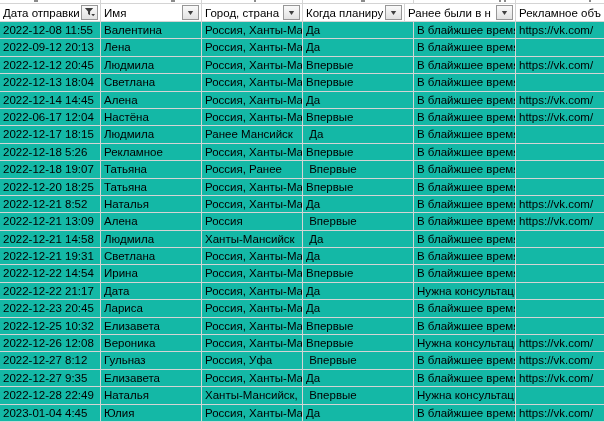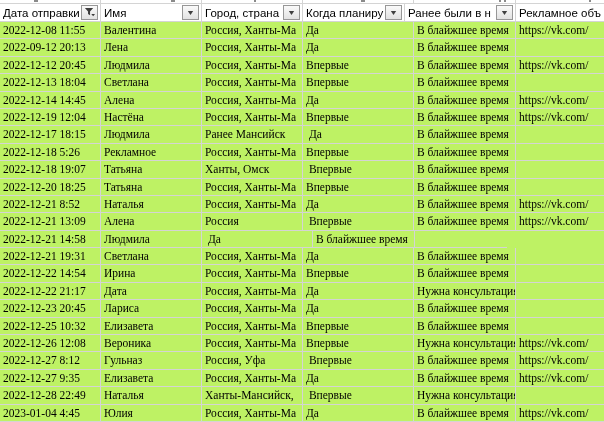--- a/index.html
+++ b/index.html
@@ -11,21 +11,21 @@
   .frag{position:absolute;top:0;height:2px;background:#8a8a8a;}
   
   .hrow{display:flex;height:18px;box-sizing:border-box;background:#fff;}
   .hcell{position:relative;box-sizing:border-box;flex:none;border-right:1px solid #d4d4d4;border-bottom:1px solid #d4d4d4;
          padding:2px 8px 0 3px;font-size:11.5px;line-height:14px;color:#000;white-space:pre;overflow:hidden;}
   .fbtn{position:absolute;top:1px;right:2px;width:17px;height:15px;box-sizing:border-box;
         border:1px solid #979797;background:linear-gradient(#fafafa,#e2e2e2);
         display:flex;align-items:center;justify-content:center;cursor:pointer;}
   .fbtn .tri{font-size:7px;color:#404040;line-height:7px;transform:scaleX(1.3);}
   
-  .brow{display:flex;height:17.4px;box-sizing:border-box;background:#bef264;font-family:Liberation Serif, serif;}
+  .brow{display:flex;height:17.4px;box-sizing:border-box;background:#14b8a6;}
   .bcell{box-sizing:border-box;flex:none;border-right:1px solid #d4d4d4;border-bottom:1px solid #d4d4d4;
          padding:2px 0 0 3px;font-size:11.5px;line-height:13px;color:#000;white-space:pre;overflow:hidden;}
   
   .c0{width:101px}.c1{width:101px}.c2{width:101px}.c3{width:111px}.c4{width:102px}.c5{width:92px;border-right:none;}
 </style>
 </head>
 <body>
 
 <div class="sheet">
   <div class="top-strip">
@@ -89,21 +89,21 @@
       </div>
       <div class="brow">
         <div class="bcell c0">2022-12-14 14:45</div>
         <div class="bcell c1">Алена</div>
         <div class="bcell c2">Россия, Ханты-Ма</div>
         <div class="bcell c3">Да</div>
         <div class="bcell c4">В блайжшее время</div>
         <div class="bcell c5">https://vk.com/</div>
       </div>
       <div class="brow">
-        <div class="bcell c0">2022-12-19 12:04</div>
+        <div class="bcell c0">2022-06-17 12:04</div>
         <div class="bcell c1">Настёна</div>
         <div class="bcell c2">Россия, Ханты-Ма</div>
         <div class="bcell c3">Впервые</div>
         <div class="bcell c4">В блайжшее время</div>
         <div class="bcell c5">https://vk.com/</div>
       </div>
       <div class="brow">
         <div class="bcell c0">2022-12-17 18:15</div>
         <div class="bcell c1">Людмила</div>
         <div class="bcell c2">Ранее Мансийск</div>
@@ -115,21 +115,21 @@
         <div class="bcell c0">2022-12-18 5:26</div>
         <div class="bcell c1">Рекламное</div>
         <div class="bcell c2">Россия, Ханты-Ма</div>
         <div class="bcell c3">Впервые</div>
         <div class="bcell c4">В блайжшее время</div>
         <div class="bcell c5"></div>
       </div>
       <div class="brow">
         <div class="bcell c0">2022-12-18 19:07</div>
         <div class="bcell c1">Татьяна</div>
-        <div class="bcell c2">Ханты, Омск</div>
+        <div class="bcell c2">Россия, Ранее</div>
         <div class="bcell c3"> Впервые</div>
         <div class="bcell c4">В блайжшее время</div>
         <div class="bcell c5"></div>
       </div>
       <div class="brow">
         <div class="bcell c0">2022-12-20 18:25</div>
         <div class="bcell c1">Татьяна</div>
         <div class="bcell c2">Россия, Ханты-Ма</div>
         <div class="bcell c3">Впервые</div>
         <div class="bcell c4">В блайжшее время</div>
@@ -147,20 +147,21 @@
         <div class="bcell c0">2022-12-21 13:09</div>
         <div class="bcell c1">Алена</div>
         <div class="bcell c2">Россия</div>
         <div class="bcell c3"> Впервые</div>
         <div class="bcell c4">В блайжшее время</div>
         <div class="bcell c5">https://vk.com/</div>
       </div>
       <div class="brow">
         <div class="bcell c0">2022-12-21 14:58</div>
         <div class="bcell c1">Людмила</div>
+        <div class="bcell c2">Ханты-Мансийск</div>
         <div class="bcell c3"> Да</div>
         <div class="bcell c4">В блайжшее время</div>
         <div class="bcell c5"></div>
       </div>
       <div class="brow">
         <div class="bcell c0">2022-12-21 19:31</div>
         <div class="bcell c1">Светлана</div>
         <div class="bcell c2">Россия, Ханты-Ма</div>
         <div class="bcell c3">Да</div>
         <div class="bcell c4">В блайжшее время</div>

